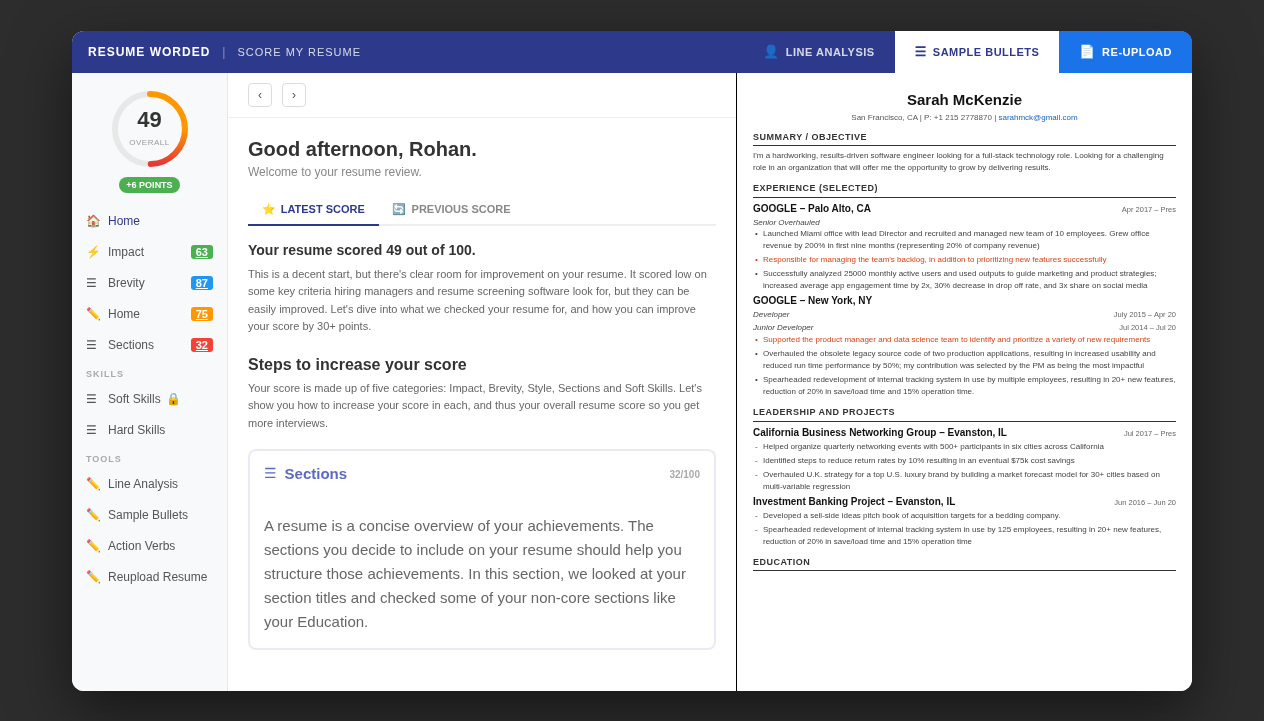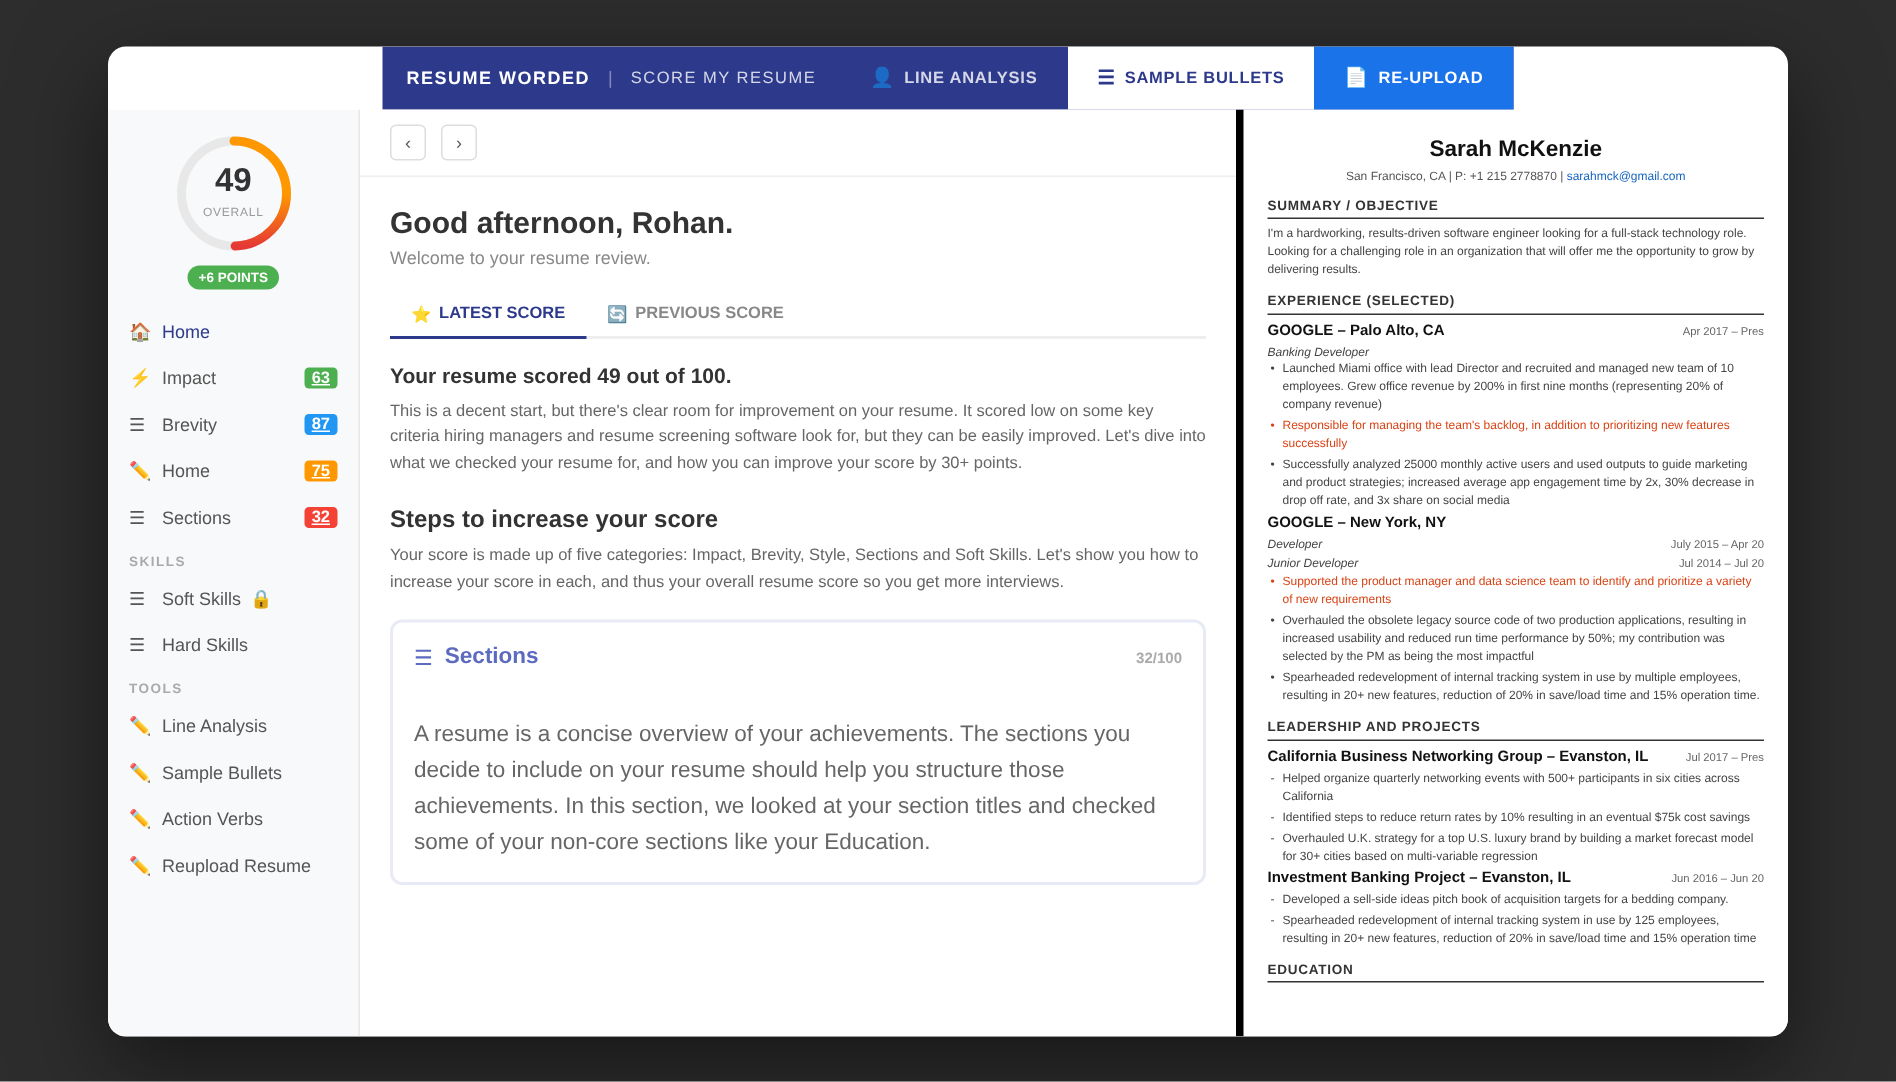--- a/index.html
+++ b/index.html
@@ -13,21 +13,20 @@
     }
     .browser-frame {
       width: 1120px;
       height: 660px;
       background: #fff;
       border-radius: 12px;
       overflow: hidden;
       box-shadow: 0 20px 60px rgba(0,0,0,0.5);
       display: flex;
       flex-direction: column;
-      align-items: center;
     }
     
     .top-nav {
       background: #2d3a8c;
       display: flex;
       align-items: center;
       height: 42px;
       padding: 0;
       flex-shrink: 0;
     }
@@ -80,21 +79,21 @@
       font-size: 13px;
     }
     
     .main-content {
       display: flex;
       flex: 1;
       overflow: hidden;
     }
     
     .sidebar {
-      width: 168px;
+      width: 156px;
       background: #f8f9fa;
       border-right: 1px solid #e8e8e8;
       display: flex;
       flex-direction: column;
       align-items: center;
       padding: 16px 0;
       flex-shrink: 0;
       overflow-y: auto;
     }
     .score-circle {
@@ -359,22 +358,22 @@
       color: #aaa;
     }
     .section-card-desc {
       font-size: 15px;
       color: #666;
       line-height: 1.6;
       margin-top: 32px;
     }
     
     .resume-panel {
-      width: 368px;
-      border-left: 5px solid #000000;
+      width: 456px;
+      border-left: 1px solid #000000;
       overflow-y: auto;
       padding: 16px;
       background: #fff;
       font-size: 9px;
       line-height: 1.4;
       color: #333;
     }
     .resume-name {
       font-size: 15px;
       font-weight: 700;
@@ -618,21 +617,21 @@
 
       <div class="resume-section-title">SUMMARY / OBJECTIVE</div>
       <div class="resume-text">I'm a hardworking, results-driven software engineer looking for a full-stack technology role. Looking for a challenging role in an organization that will offer me the opportunity to grow by delivering results.</div>
 
       <div class="resume-section-title">EXPERIENCE (SELECTED)</div>
 
       <div class="resume-header-row">
         <span class="resume-company">GOOGLE – Palo Alto, CA</span>
         <span class="resume-dates">Apr 2017 – Pres</span>
       </div>
-      <div class="resume-role">Banking Developer</div>
+      <div class="resume-role">Senior Overhauled</div>
       <div class="resume-bullet">Launched Miami office with lead Director and recruited and managed new team of 10 employees. Grew office revenue by 200% in first nine months (representing 20% of company revenue)</div>
       <div class="resume-bullet highlight">Responsible for managing the team's backlog, in addition to prioritizing new features successfully</div>
       <div class="resume-bullet">Successfully analyzed 25000 monthly active users and used outputs to guide marketing and product strategies; increased average app engagement time by 2x, 30% decrease in drop off rate, and 3x share on social media</div>
 
       <div class="resume-header-row">
         <span class="resume-company">GOOGLE – New York, NY</span>
       </div>
       <div class="resume-header-row">
         <span class="resume-role">Developer</span>
         <span class="resume-dates">July 2015 – Apr 20</span>

